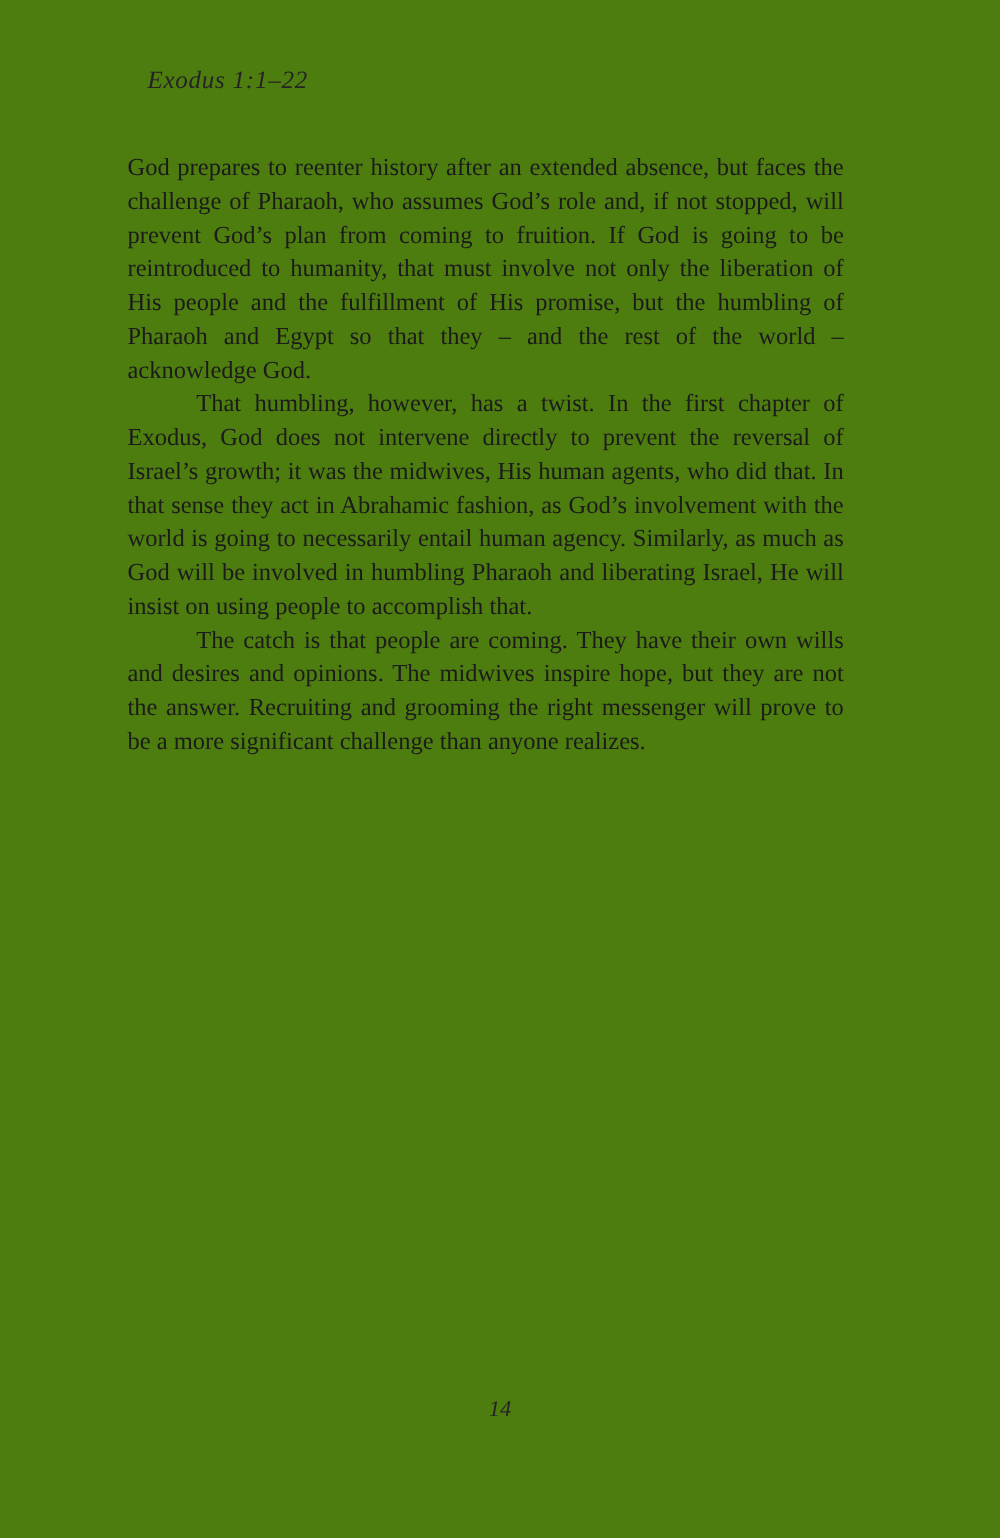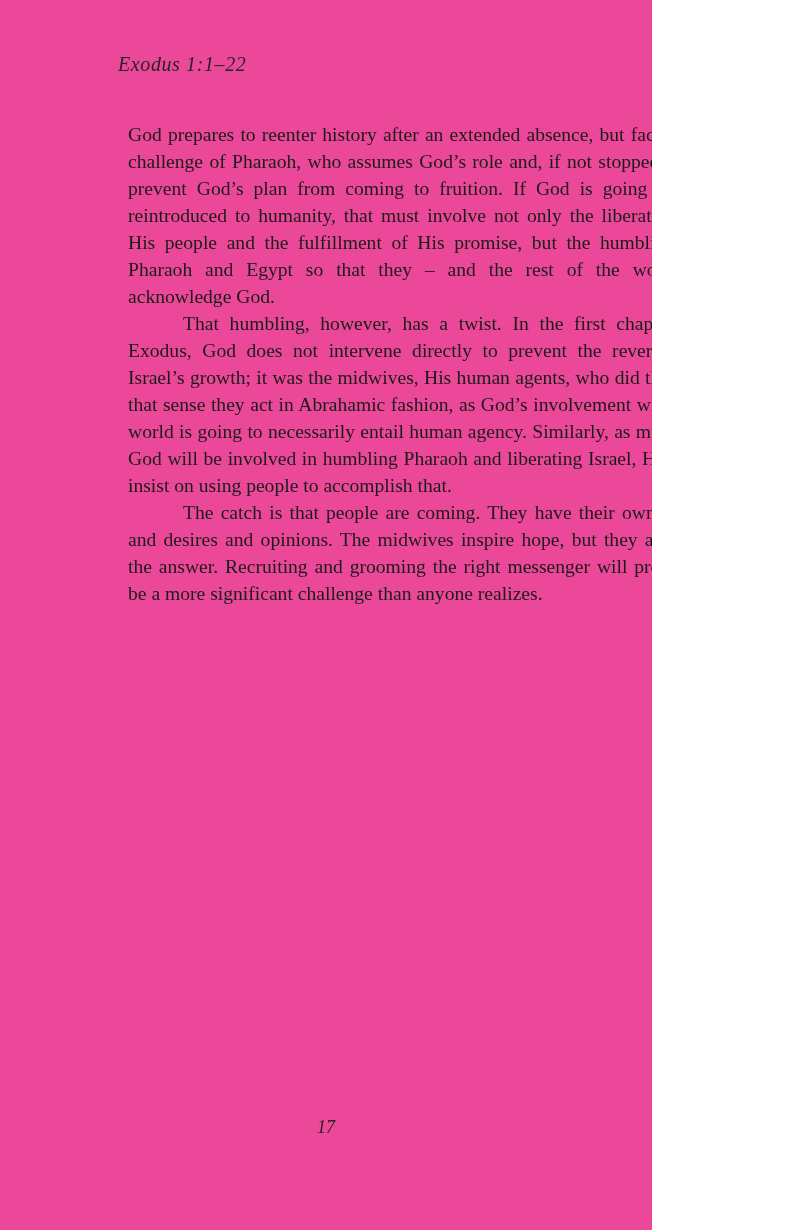--- a/index.html
+++ b/index.html
@@ -2,40 +2,40 @@
 <html><head>
 <meta charset="utf-8">
 <style>
   html, body {
     margin: 0;
     padding: 0;
     background: #ffffff;
   }
   .page {
     position: relative;
-    width: 652px;
+    width: 800px;
     height: 1230px;
-    background: #ec4899;
+    background: #4d7c0f;
     font-family: "Liberation Serif", "DejaVu Serif", serif;
     color: #1b1b1b;
     overflow: hidden;
   }
   .running-header {
     position: absolute;
     left: 118px;
     top: 53px;
     font-style: italic;
     font-size: 20px;
     letter-spacing: 0.6px;
     color: #242424;
     white-space: nowrap;
   }
   .body-text {
     position: absolute;
-    left: 128px;
+    left: 102px;
     top: 121px;
     width: 573px;
     font-size: 19.6px;
     line-height: 27px;
     text-align: justify;
     color: #1b1b1b;
   }
   .body-text p {
     margin: 0;
     padding: 0;
@@ -60,15 +60,15 @@
 <div class="page">
 
   <div class="running-header">Exodus 1:1–22</div>
 
   <div class="body-text">
     <p>God prepares to reenter history after an extended absence, but faces the challenge of Pharaoh, who assumes God’s role and, if not stopped, will prevent God’s plan from coming to fruition. If God is going to be reintroduced to humanity, that must involve not only the liberation of His people and the fulfillment of His promise, but the humbling of Pharaoh and Egypt so that they – and the rest of the world – acknowledge God.</p>
     <p class="indent">That humbling, however, has a twist. In the first chapter of Exodus, God does not intervene directly to prevent the reversal of Israel’s growth; it was the midwives, His human agents, who did that. In that sense they act in Abrahamic fashion, as God’s involvement with the world is going to necessarily entail human agency. Similarly, as much as God will be involved in humbling Pharaoh and liberating Israel, He will insist on using people to accomplish that.</p>
     <p class="indent">The catch is that people are coming. They have their own wills and desires and opinions. The midwives inspire hope, but they are not the answer. Recruiting and grooming the right messenger will prove to be a more significant challenge than anyone realizes.</p>
   </div>
 
-  <div class="page-number">17</div>
+  <div class="page-number">14</div>
 
 </div>
 
 </body></html>

